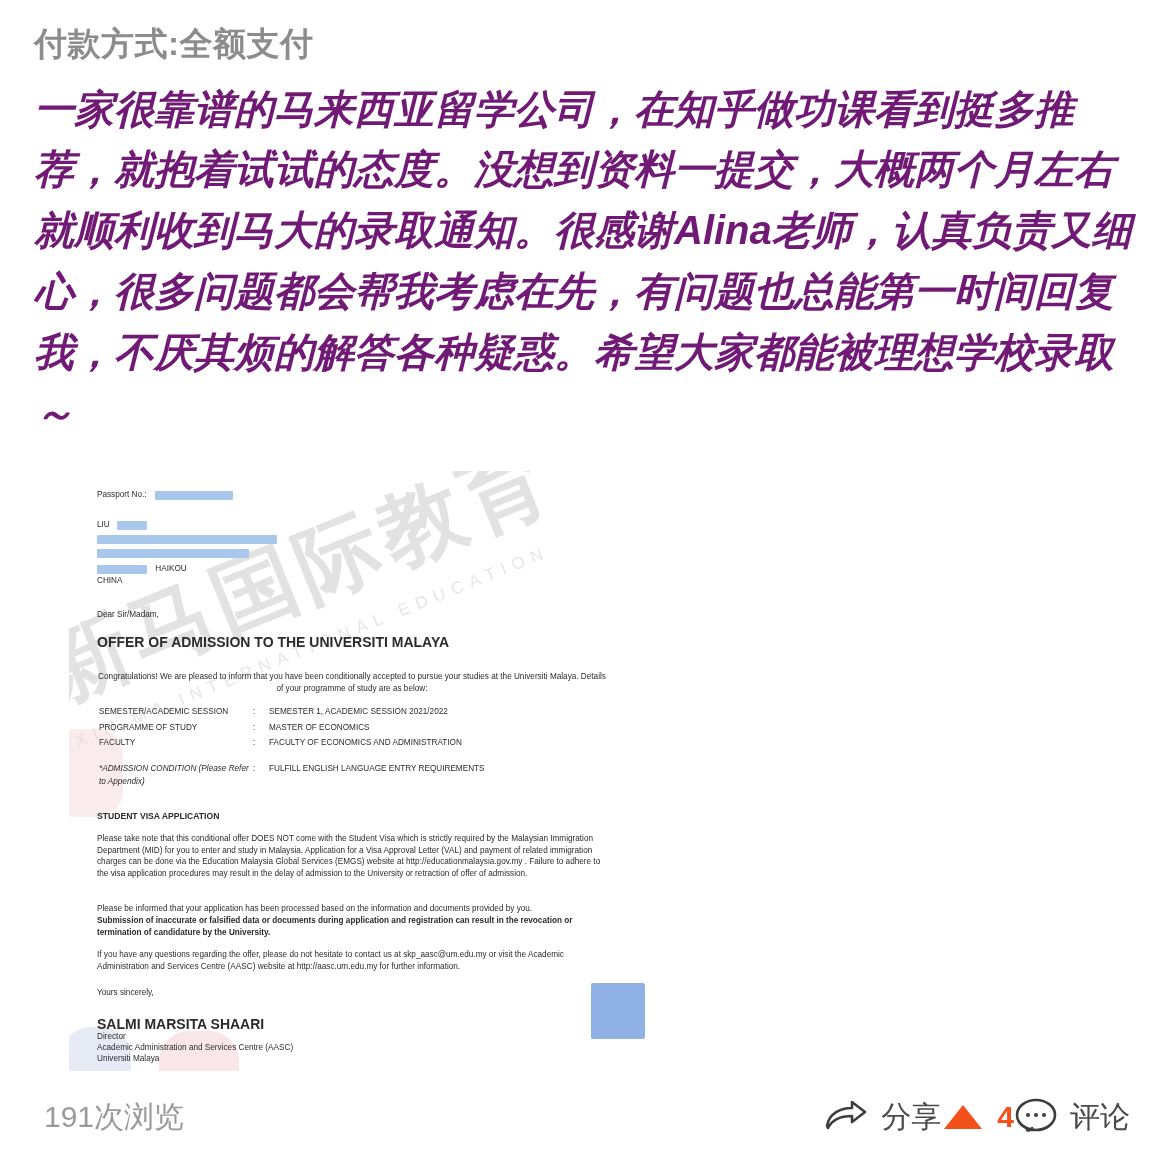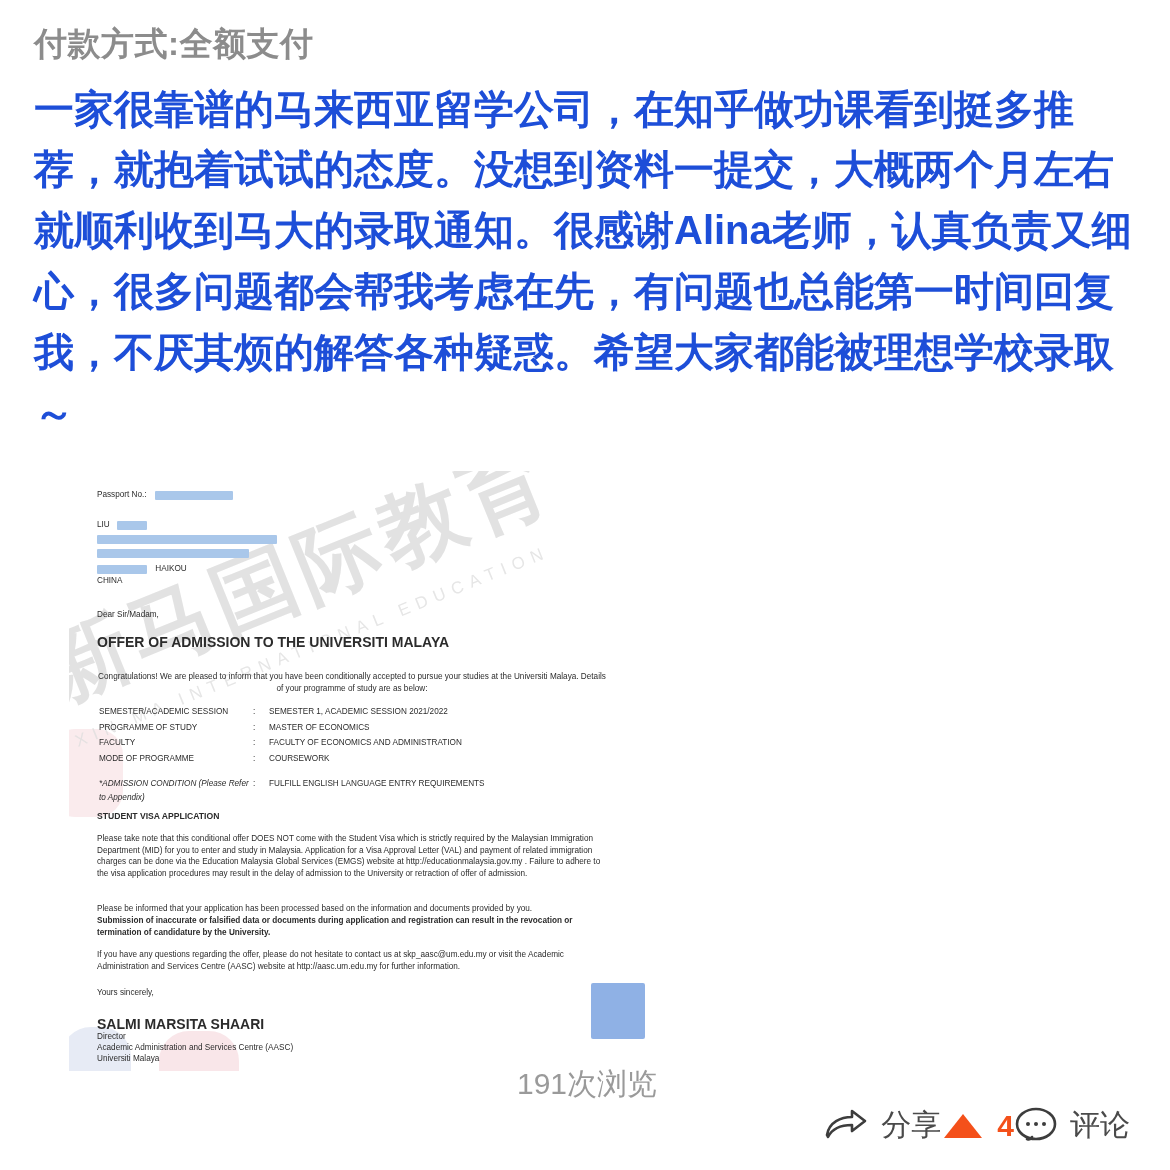--- a/index.html
+++ b/index.html
@@ -28,23 +28,24 @@
     font-weight: bold;
     color: #8c8c8c;
     letter-spacing: 0.5px;
     line-height: 1.35;
     margin-bottom: 12px;
   }
   .review-body {
     font-size: 40px;
     font-weight: bold;
     line-height: 1.52;
-    color: #1d4ed8;
+    color: #701a75;
     letter-spacing: 0px;
     margin-bottom: 20px;
+    font-style: italic;
   }
   
   .doc-wrap {
     position: relative;
     width: 600px;
     height: 600px;
     margin-left: 35px;
     margin-top: 8px;
     background: #ffffff;
     overflow: hidden;
@@ -126,21 +127,20 @@
   .footer {
     position: absolute;
     left: 0;
     right: 0;
     bottom: 0;
     height: 106px;
     display: flex;
     align-items: center;
     padding: 0 40px 0 44px;
     box-sizing: border-box;
-    flex-direction: column;
   }
   .views {
     font-size: 30px;
     color: #9a9a9a;
   }
   .footer-actions {
     margin-left: auto;
     display: flex;
     align-items: center;
   }
@@ -219,25 +219,20 @@
           </tr>
           <tr>
             <td class="col1">PROGRAMME OF STUDY</td>
             <td class="colc">:</td>
             <td>MASTER OF ECONOMICS</td>
           </tr>
           <tr>
             <td class="col1">FACULTY</td>
             <td class="colc">:</td>
             <td>FACULTY OF ECONOMICS AND ADMINISTRATION</td>
-          </tr>
-          <tr>
-            <td class="col1">MODE OF PROGRAMME</td>
-            <td class="colc">:</td>
-            <td>COURSEWORK</td>
           </tr>
           <tr>
             <td class="col1" style="padding-top:10px; white-space:normal;font-style:italic;">*ADMISSION CONDITION (Please Refer to Appendix)</td>
             <td class="colc" style="padding-top:10px;">:</td>
             <td style="padding-top:10px;">FULFILL ENGLISH LANGUAGE ENTRY REQUIREMENTS</td>
           </tr>
         </tbody>
           </table>
 
         <div class="d-line bold" style="left:28px; top:340px; font-size:8.6px;">STUDENT VISA APPLICATION</div>

